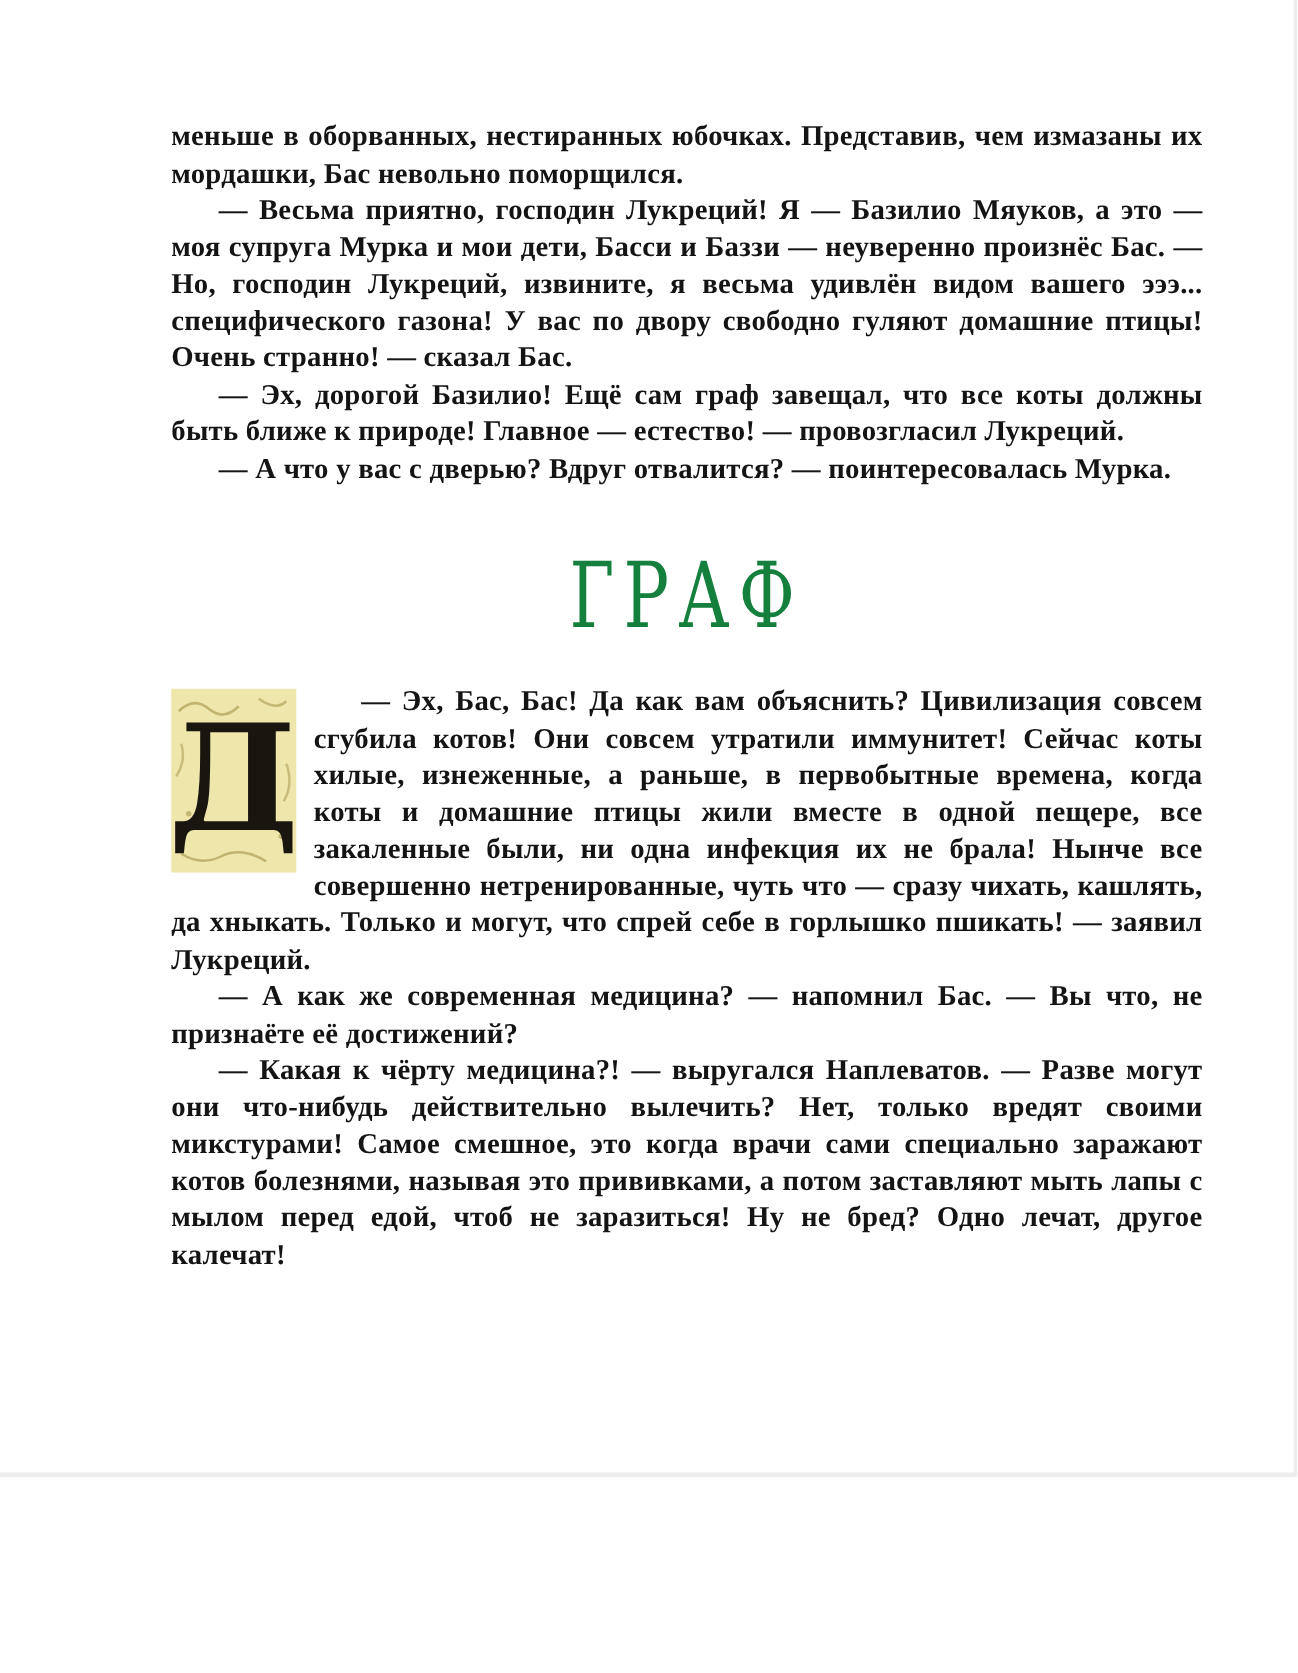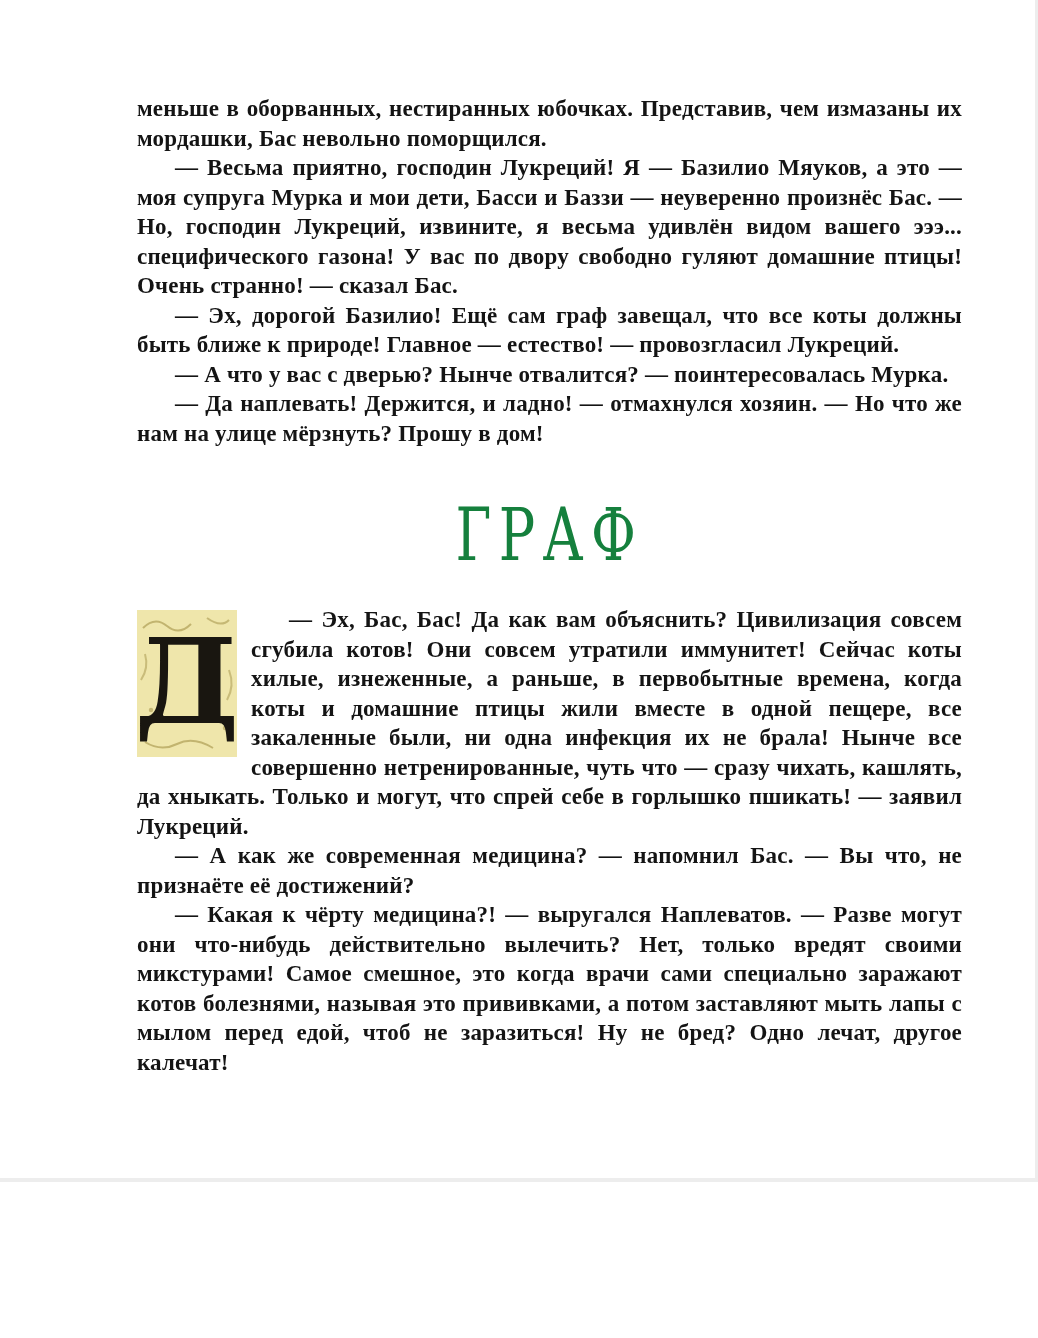--- a/index.html
+++ b/index.html
@@ -96,22 +96,21 @@
 <body>
 
 <div class="page">
 
   <div class="content">
 
     <div class="top-block">
       <p class="para">меньше в оборванных, нестиранных юбочках. Представив, чем измазаны их мордашки, Бас невольно поморщился.</p>
       <p class="para indent">— Весьма приятно, господин Лукреций! Я — Базилио Мяуков, а это — моя супруга Мурка и мои дети, Басси и Баззи — неуверенно произнёс Бас. — Но, господин Лукреций, извините, я весьма удивлён видом вашего эээ... специфического газона! У вас по двору свободно гуляют домашние птицы! Очень странно! — сказал Бас.</p>
       <p class="para indent">— Эх, дорогой Базилио! Ещё сам граф завещал, что все коты должны быть ближе к природе! Главное — естество! — провозгласил Лукреций.</p>
-      <p class="para indent">— А что у вас с дверью? Нынче отвалится? — поинтересовалась Мурка.</p>
-      <p class="para indent">— Да наплевать! Держится, и ладно! — отмахнулся хозяин. — Но что же нам на улице мёрзнуть? Прошу в дом!</p>
+      <p class="para indent">— А что у вас с дверью? Вдруг отвалится? — поинтересовалась Мурка.</p>
     </div>
 
     <h1 class="chapter-title"><span class="title-inner">ГРАФ</span></h1>
 
     <div class="section-block">
 
       <div class="dropcap">
         <svg viewBox="0 0 100 147" aria-hidden="true">
           <path d="M6,18 Q18,6 30,16 T54,14" fill="none" stroke="#9c8a3e" stroke-width="2" opacity="0.55"></path>
           <path d="M70,8 Q84,18 92,10" fill="none" stroke="#9c8a3e" stroke-width="2" opacity="0.5"></path>

